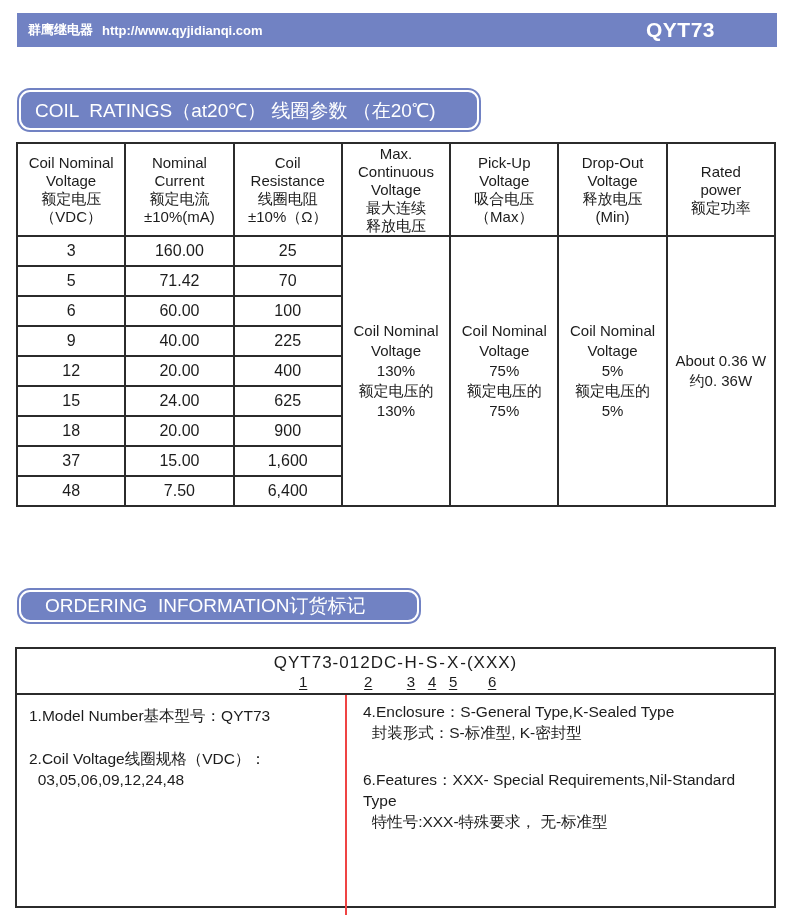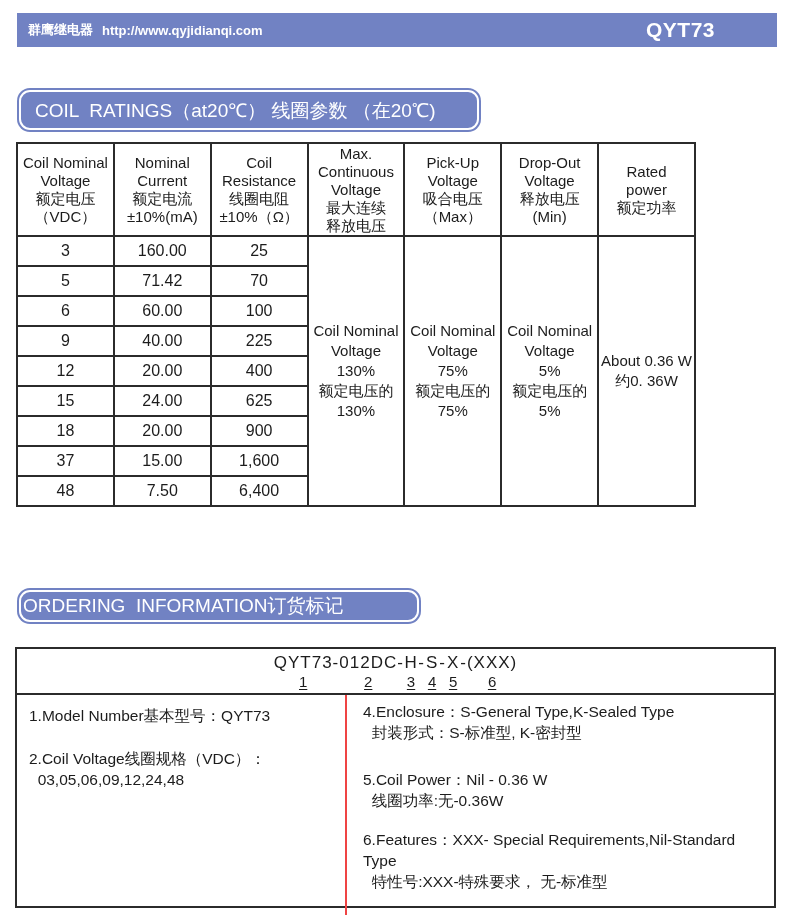--- a/index.html
+++ b/index.html
@@ -18,25 +18,25 @@
     font-size:13px;font-weight:bold;white-space:pre;}
   .topbar .model{font-size:21px;font-weight:bold;padding-right:62px;letter-spacing:.5px;}
 
   
   .pill{
     position:absolute;background:#7182c3;border:2px solid #fff;
     box-shadow:0 0 0 2px #7182c3;border-radius:11px;color:#fff;
     display:flex;align-items:center;white-space:pre;box-sizing:border-box;
   }
   #pill-coil{left:19px;top:90px;width:460px;height:40px;font-size:19px;padding-left:14px;}
-  #pill-order{left:19px;top:590px;width:400px;height:32px;font-size:19px;padding-left:2px;}
+  #pill-order{left:19px;top:590px;width:400px;height:32px;font-size:19px;padding-left:24px;}
 
   
   table.coil{
-    position:absolute;left:16px;top:142px;width:680px;
+    position:absolute;left:16px;top:142px;width:760px;
     border-collapse:collapse;table-layout:fixed;
   }
   table.coil th,table.coil td{
     border:2px solid #2b2b2b;text-align:center;vertical-align:middle;padding:0;
   }
   table.coil thead th{
     height:91px;font-weight:normal;font-size:15px;line-height:18px;white-space:pre-line;
   }
   table.coil tbody td{height:28px;font-size:16px;}
   table.coil td.merged{white-space:pre-line;font-size:15px;line-height:20px;}
@@ -226,19 +226,17 @@
   </div>
   <div class="order-cols">
     <div class="order-col-left">
         <div class="order-item">1.Model Number基本型号：QYT73</div>
         <div class="order-item">2.Coil Voltage线圈规格（VDC）：
   03,05,06,09,12,24,48</div>
       </div>
     <div class="order-col-right">
         <div class="order-item">4.Enclosure：S-General Type,K-Sealed Type
   封装形式：S-标准型, K-密封型</div>
-        <div class="order-item">5.Coil Power：Nil - 0.36 W
-  线圈功率:无-0.36W</div>
         <div class="order-item">6.Features：XXX- Special Requirements,Nil-Standard Type
   特性号:XXX-特殊要求， 无-标准型</div>
       </div>
   </div>
 </div>
 
 </body></html>

